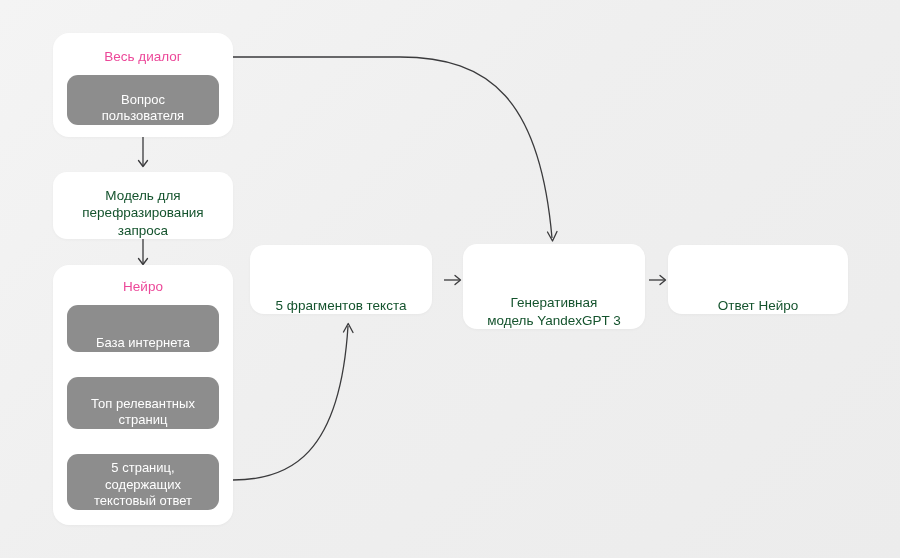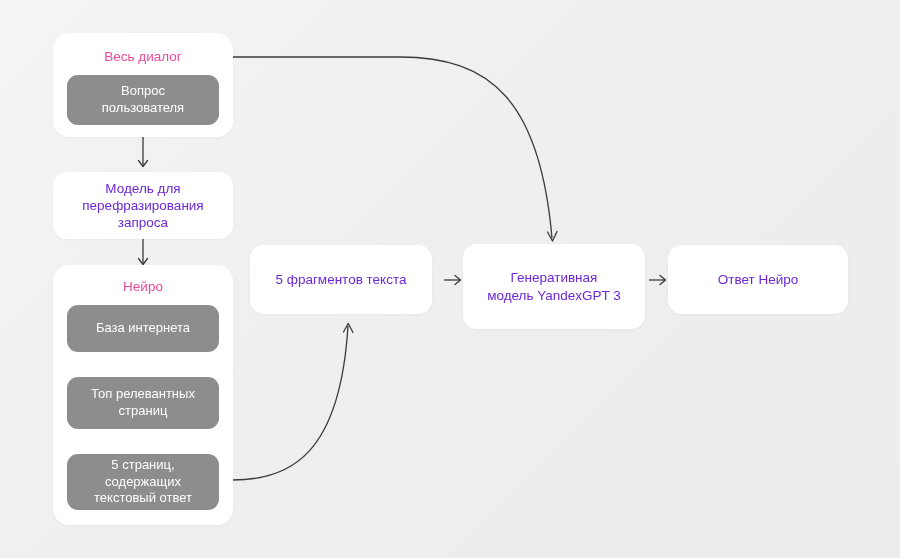--- a/index.html
+++ b/index.html
@@ -21,30 +21,30 @@
     height: 558px;
     background: linear-gradient(135deg, #f4f4f4 0%, #efefef 45%, #ececec 100%);
     overflow: hidden;
   }
 
   
   .node {
     position: absolute;
     box-sizing: border-box;
     display: flex;
-    align-items: center;
+    align-items: flex-end;
     justify-content: center;
     text-align: center;
     line-height: 1.28;
   }
 
   .node.white {
     background: #ffffff;
     border-radius: 14px;
-    color: #6d28d9;
+    color: #14532d;
     font-size: 13.5px;
     box-shadow: 0 1px 3px rgba(0,0,0,0.035);
   }
 
   .node.gray {
     background: #8d8d8d;
     border-radius: 11px;
     color: #ffffff;
     font-size: 13px;
   }

